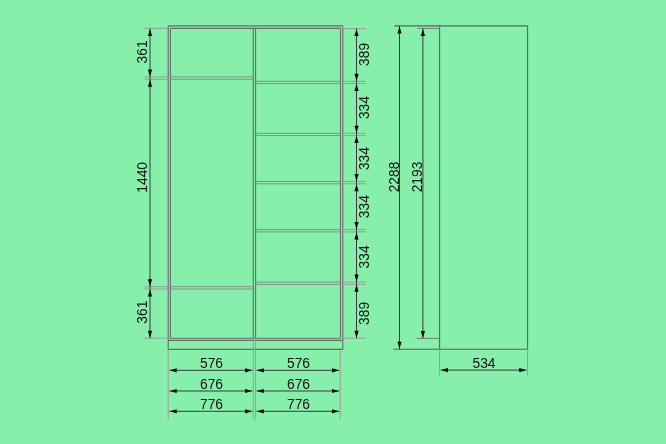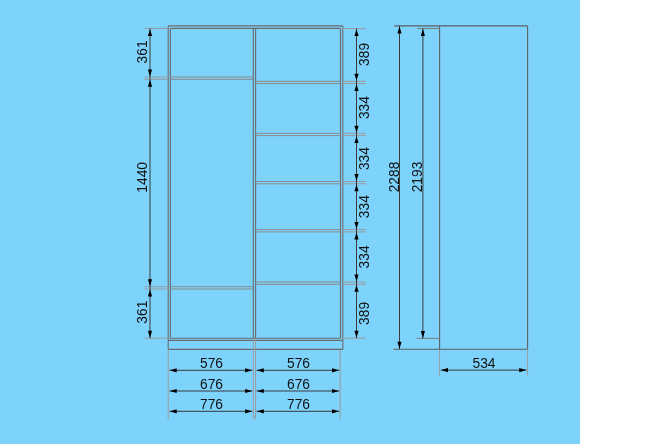--- a/index.html
+++ b/index.html
@@ -1,16 +1,16 @@
 <!DOCTYPE html>
 <html><head>
 <meta charset="utf-8">
 <style>
   html,body{margin:0;padding:0;background:#fff;}
-  .wrap{width:580px;height:444px;position:relative;background:#7dd3fc;overflow:hidden;filter:opacity(0.999);text-decoration:underline;}
+  .wrap{width:666px;height:444px;position:relative;background:#86efac;overflow:hidden;filter:opacity(0.999);text-decoration:underline;}
   text{font-family:"Liberation Sans",sans-serif;font-size:13.8px;fill:#111;}
 </style>
 </head>
 <body>
 <div class="wrap">
 <svg width="666" height="444" viewBox="0 0 666 444" xmlns="http://www.w3.org/2000/svg">
 <g stroke-linecap="butt" fill="none">
 
   <g>
 

